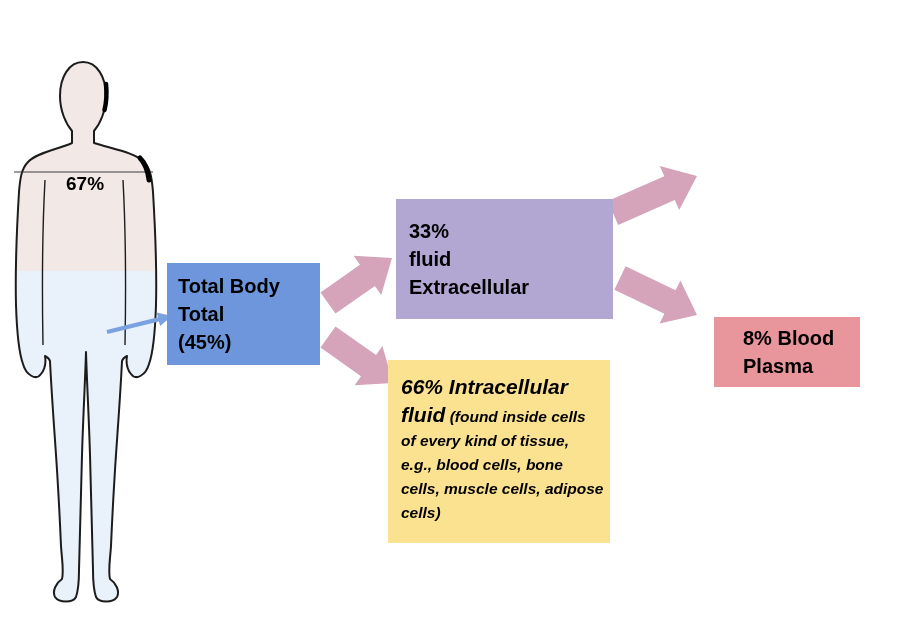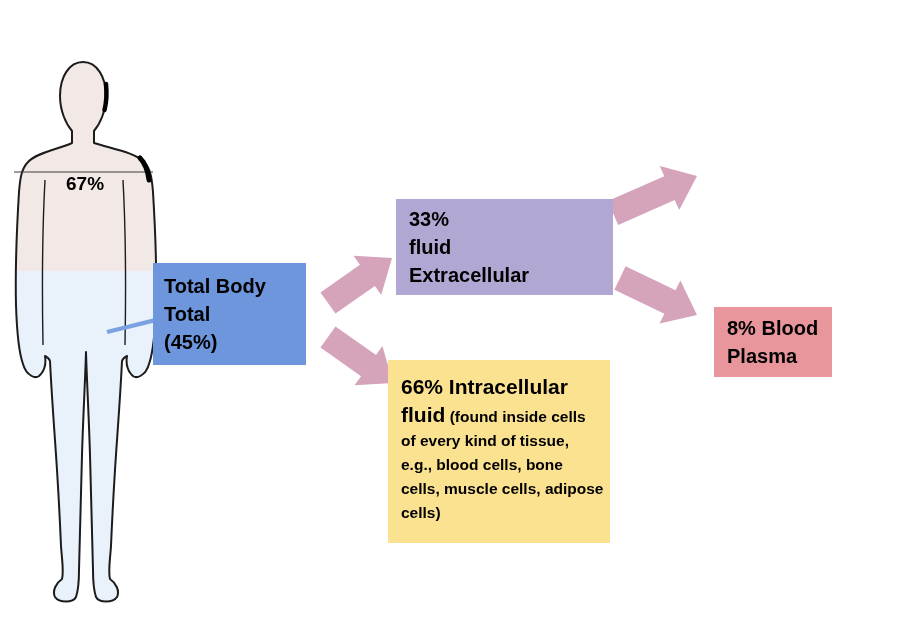--- a/index.html
+++ b/index.html
@@ -19,25 +19,25 @@
   .shade { fill:none; stroke:#000; stroke-linecap:round; }
   .flow-arrow { fill:var(--arrow,#d5a3ba); }
   .pointer { fill:var(--pointer-arrow,#7ba2e0); }
 
   .water-label { position:absolute; left:66px; top:173px; font-size:19px; font-weight:bold; }
 
   .node { position:absolute; box-sizing:border-box; font-weight:bold; }
   .node.centered { display:flex; flex-direction:column; justify-content:center; }
   .big-line { font-size:20px; line-height:28px; }
 
-  .box-tbw { left:153px; top:263px; width:153px; height:102px; background:var(--box-total-body-water,#6d96dc); padding-left:11px; }
-  .box-ecf { left:396px; top:199px; width:217px; height:96px;  background:var(--box-extracellular,#b2a7d3); padding-left:13px; }
+  .box-tbw { left:167px; top:263px; width:153px; height:102px; background:var(--box-total-body-water,#6d96dc); padding-left:11px; }
+  .box-ecf { left:396px; top:199px; width:217px; height:120px;  background:var(--box-extracellular,#b2a7d3); padding-left:13px; }
   .box-isf { left:702px; top:85px;  width:210px; height:183px; background:var(--box-interstitial,#a8d49f); padding:11px 6px 0 11px; }
-  .box-icf { left:388px; top:360px; width:222px; height:183px; background:var(--box-intracellular,#fbe290); padding:13px 6px 0 13px; }
-  .box-bp  { left:714px; top:307px; width:118px; height:70px;  background:var(--box-blood-plasma,#e8959b); padding-left:13px; }
+  .box-icf { left:388px; top:360px; width:222px; height:183px; background:var(--box-intracellular,#fbe290); padding:13px 6px 0 13px;font-style:italic; }
+  .box-bp  { left:714px; top:317px; width:146px; height:70px;  background:var(--box-blood-plasma,#e8959b); padding-left:29px; }
 
   .rich { font-weight:bold; font-size:15.5px; line-height:24px; }
   .rich .title { font-size:21px; line-height:27px; }
 </style>
 </head>
 <body>
 
 <div class="stage">
 
   <svg class="layer" width="180" height="618" viewBox="0 0 180 618">

